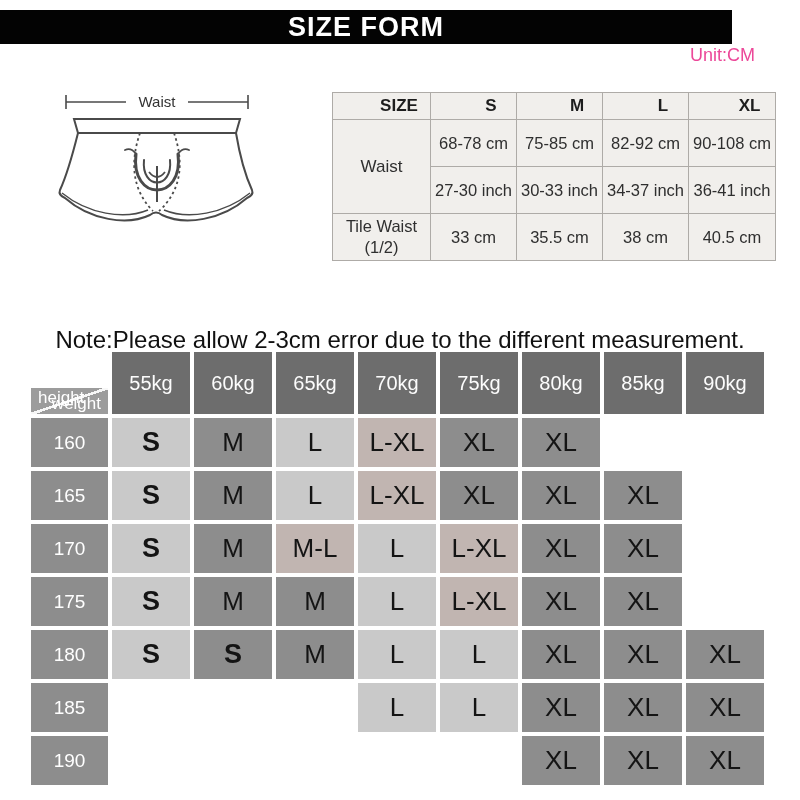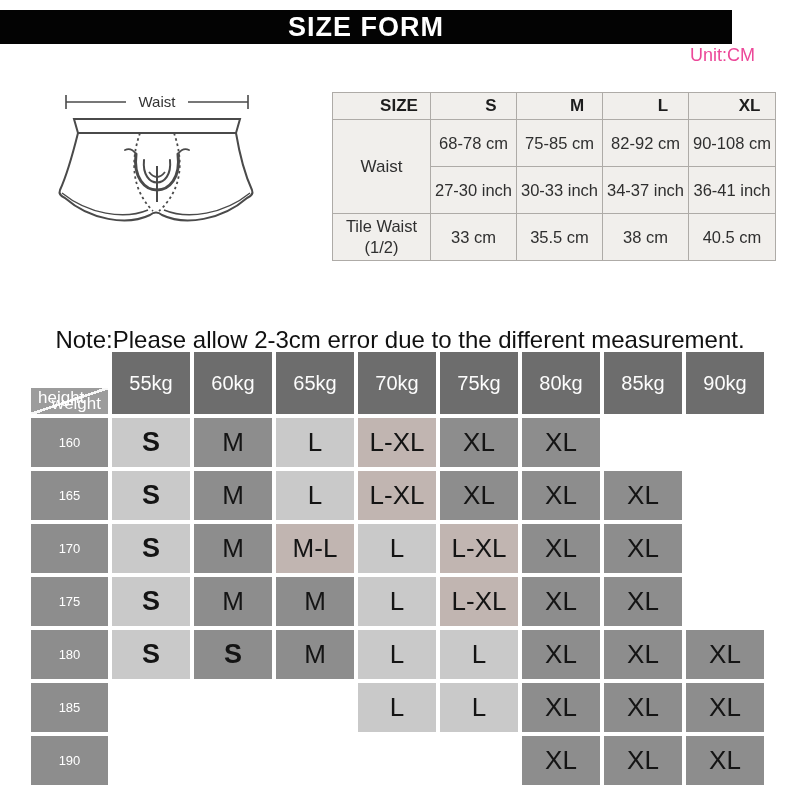--- a/index.html
+++ b/index.html
@@ -52,21 +52,21 @@
     background:var(--corner);position:relative;
     background-image:linear-gradient(to bottom right,
       transparent calc(50% - 1.3px), #f7f7f7 calc(50% - 1.3px),
       #f7f7f7 calc(50% + 1.3px), transparent calc(50% + 1.3px));
     margin-top:36px;
   }
   .corner span{position:absolute;color:#fff;font-size:17px;}
   .corner .c-weight{top:6px;right:7px;}
   .corner .c-height{bottom:6px;left:7px;}
   .whead{background:var(--head_dark);color:#fcfcfc;font-size:20px;}
-  .rhead{background:var(--head_mid);color:#ffffff;font-size:13px;}
+  .rhead{background:var(--head_mid);color:#ffffff;font-size:19px;}
   .tone-light{background:var(--cell_light);}
   .tone-mid{background:var(--cell_mid);}
   .tone-pink{background:var(--cell_pink);}
   .tone-empty{background:#ffffff;}
   .matrix .tone-light,.matrix .tone-mid,.matrix .tone-pink{
     font-size:26px;color:#141414;font-weight:400;
   }
   .matrix .bold{font-weight:700;font-size:27px;}
 
   svg .ln{stroke:#4a4a4a;fill:none;}

